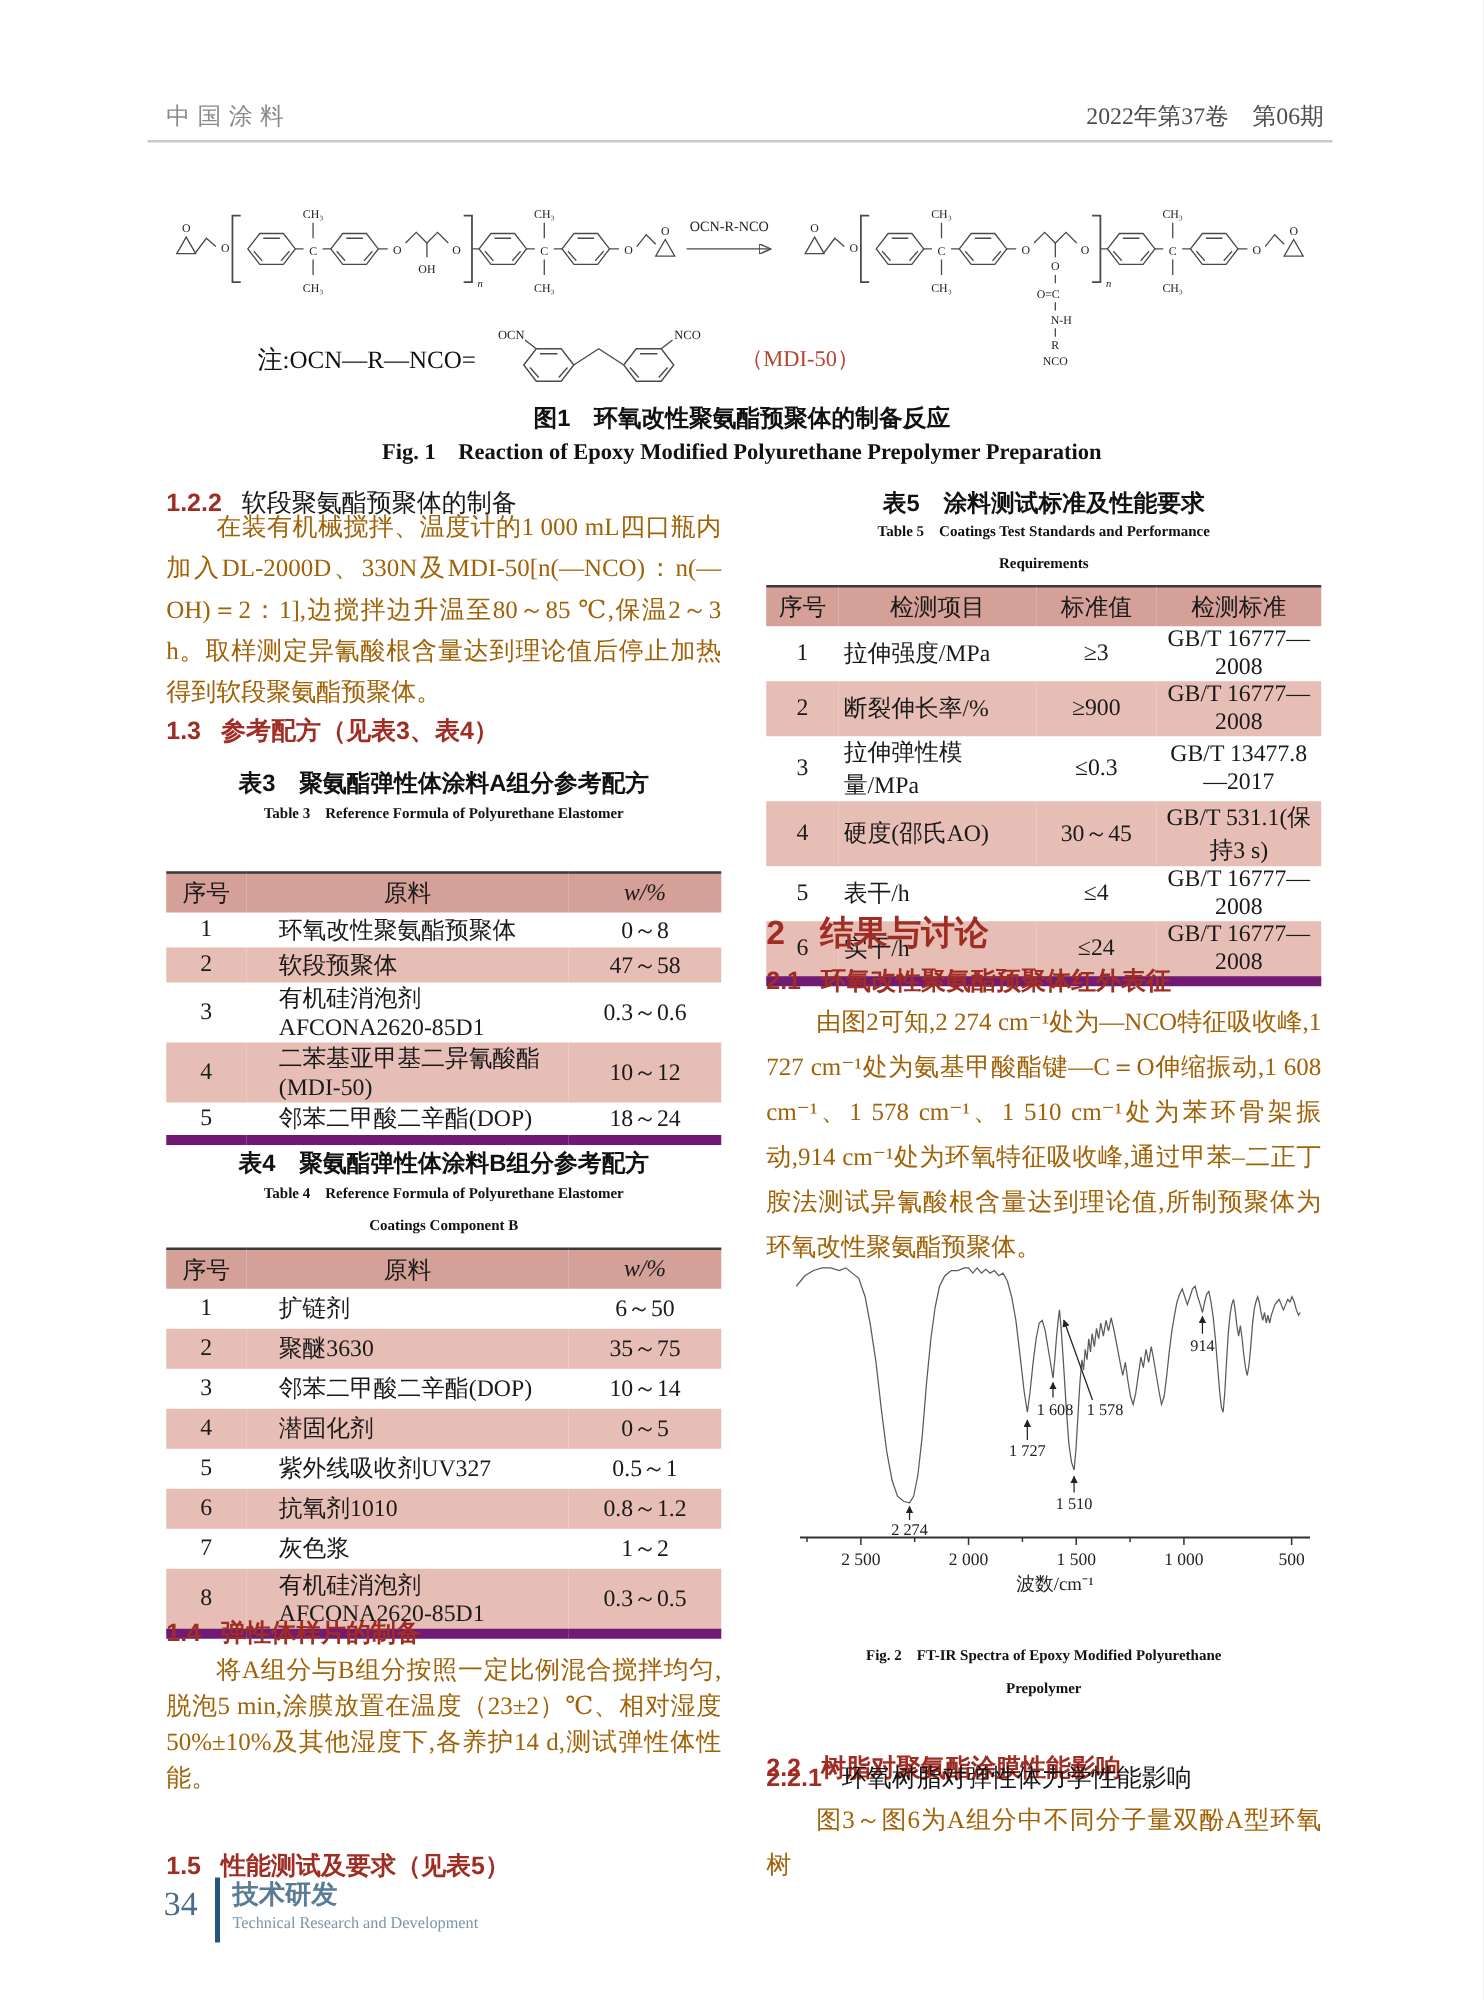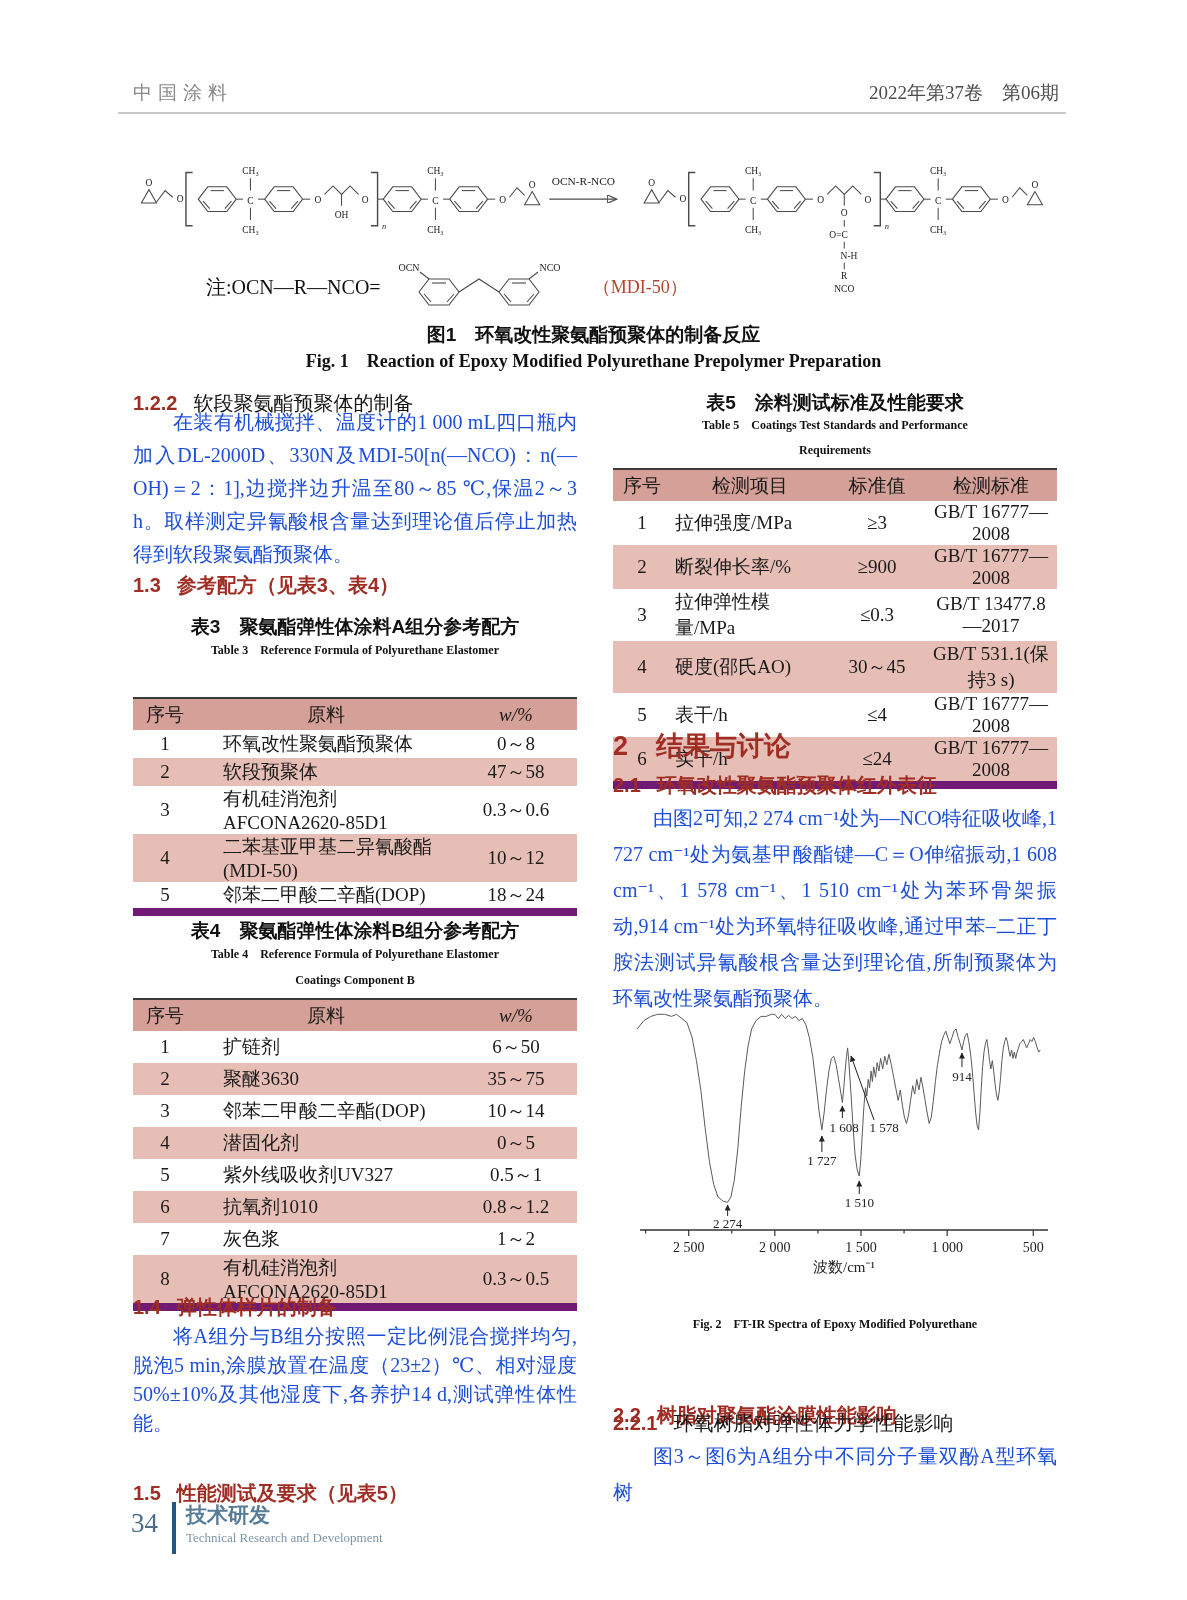--- a/index.html
+++ b/index.html
@@ -25,21 +25,21 @@
   
   .col-l{left:133px;width:444px;}
   .col-r{left:613px;width:444px;}
   
   .h3{font-family:"Liberation Sans",sans-serif;font-size:20px;line-height:26px;}
   .h3 .num{color:#9f2d23;font-weight:bold;margin-right:16px;}
   .h3 .t-black{color:#161616;font-family:"Liberation Serif",serif;}
   .h3.red .title{color:#9f2d23;font-weight:bold;}
   .h2big{font-family:"Liberation Sans",sans-serif;font-size:27px;font-weight:bold;color:#9f2d23;}
   .h2big .num{margin-right:28px;}
-  .p{font-size:20px;line-height:33px;text-align:justify;text-indent:2em;color:#1d4ed8;}
+  .p{font-size:20px;line-height:33px;text-align:justify;text-indent:2em;color:#a16207;}
   .p.tight{line-height:29px;}
   .p.mid{line-height:36px;}
   
   .tcap-cn{text-align:center;font-family:"Liberation Sans",sans-serif;font-weight:bold;font-size:19px;color:#111;}
   .tcap-en{text-align:center;font-weight:bold;font-size:12px;color:#111;}
   table.ftable{border-collapse:collapse;table-layout:fixed;width:100%;
                border-top:2px solid #3a3a3a;border-bottom:8px solid #701a75;font-size:19px;}
   table.ftable th{background:#d5a097;font-weight:normal;text-align:center;padding:0 2px;}
   table.ftable td{padding:0 2px;}
   table.ftable tr{height:30px;}
@@ -405,20 +405,21 @@
       <text x="222" y="130" font-size="13" text-anchor="middle">1 608</text>
       <line x1="252" y1="118" x2="229" y2="54" class="ann" marker-end="url(#irah)"></line>
       <text x="262" y="130" font-size="13" text-anchor="middle">1 578</text>
       <line x1="237.26700000000002" y1="192" x2="237.26700000000002" y2="179" class="ann" marker-end="url(#irah)"></line>
       <text x="237.26700000000002" y="205" font-size="13" text-anchor="middle">1 510</text>
       <line x1="339.9578" y1="65" x2="339.9578" y2="51" class="ann" marker-end="url(#irah)"></line>
       <text x="339.9578" y="79" font-size="13" text-anchor="middle">914</text>
     </svg>
 
   <div class="abs col-r tcap-en" style="top:1316px;">Fig. 2　FT-IR Spectra of Epoxy Modified Polyurethane</div>
+  <div class="abs col-r tcap-en" style="top:1343px;">Prepolymer</div>
 
   <div class="abs col-r h3 red" style="top:1378px;margin-top:24px;">
     <span class="num">2.2</span><span class="title">树脂对聚氨酯涂膜性能影响</span>
   </div>
   <div class="abs col-r h3" style="top:1410px;">
     <span class="num">2.2.1</span><span class="t-black">环氧树脂对弹性体力学性能影响</span>
   </div>
   <div class="abs col-r p mid" style="top:1438px;">图3～图6为A组分中不同分子量双酚A型环氧树</div>
 
   <div class="abs ft-num">34</div>

